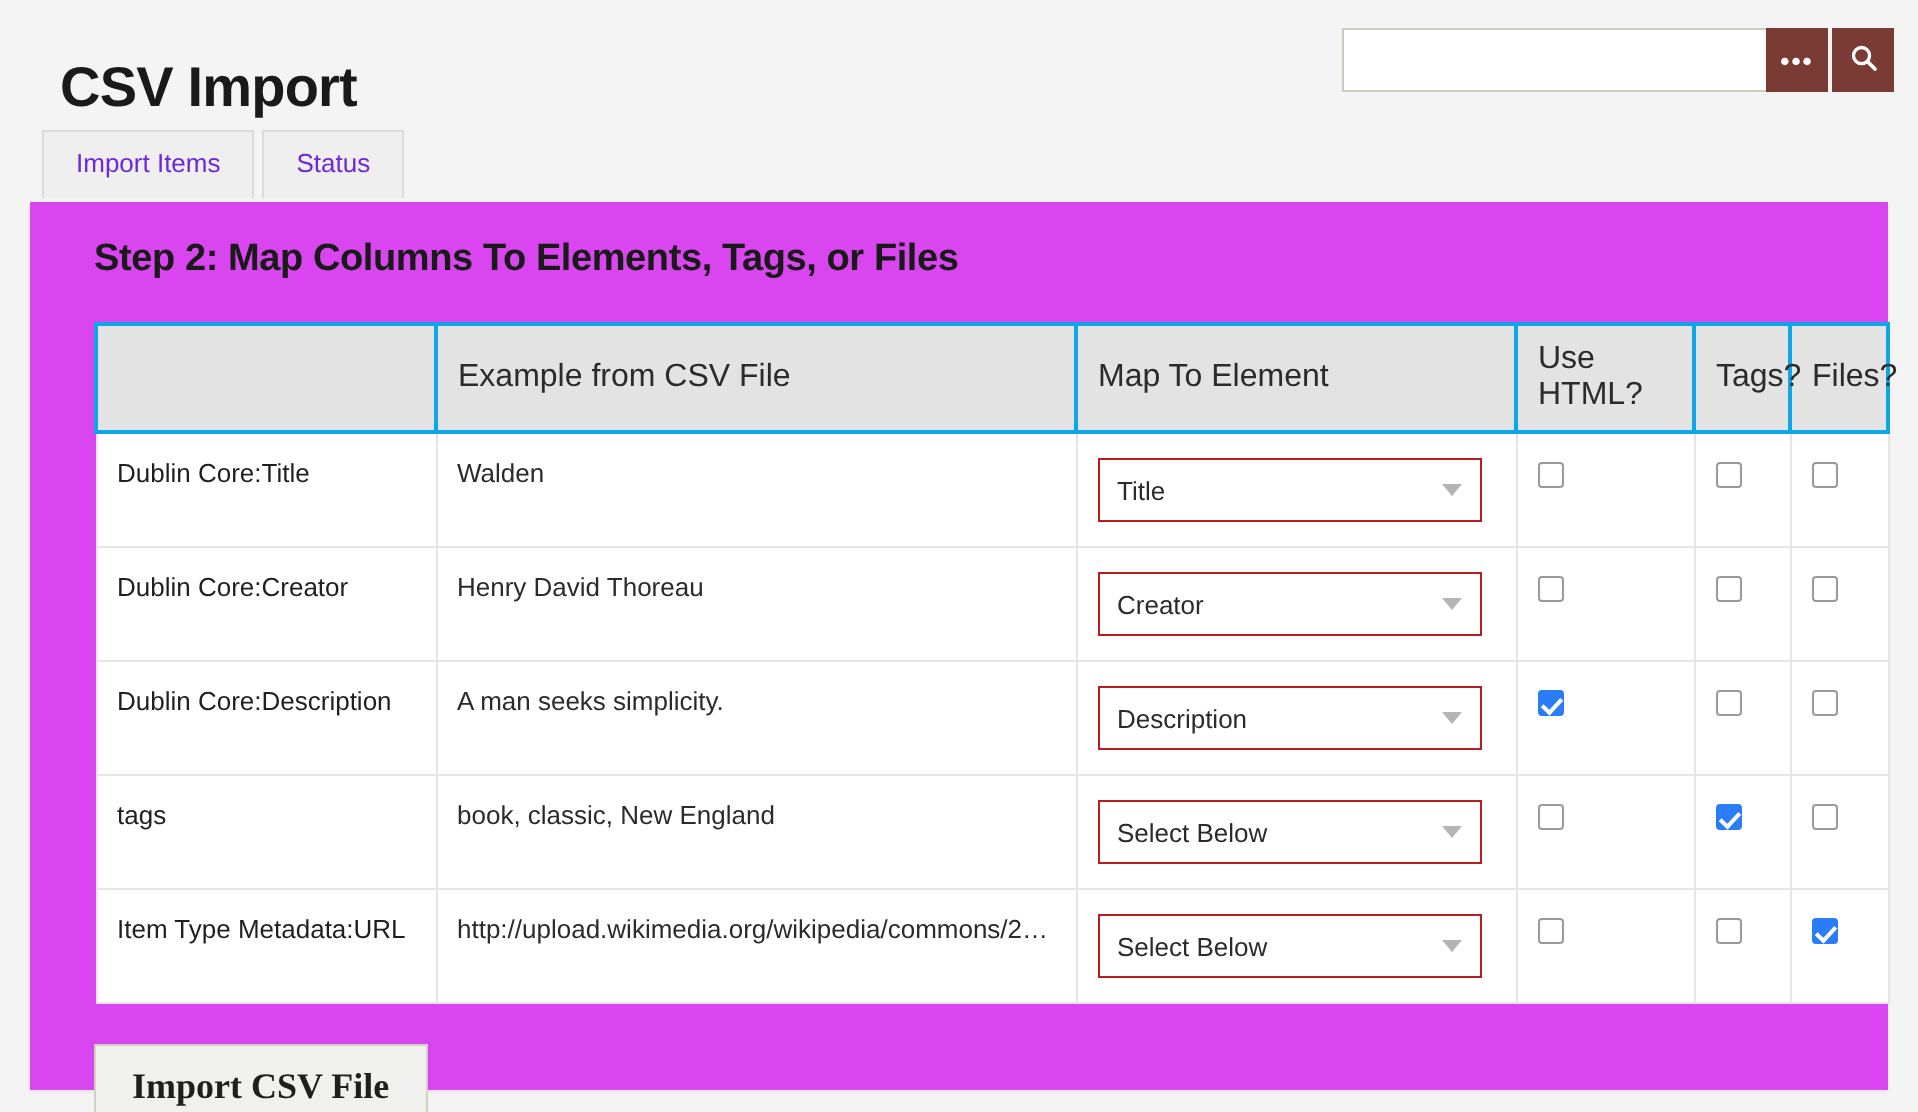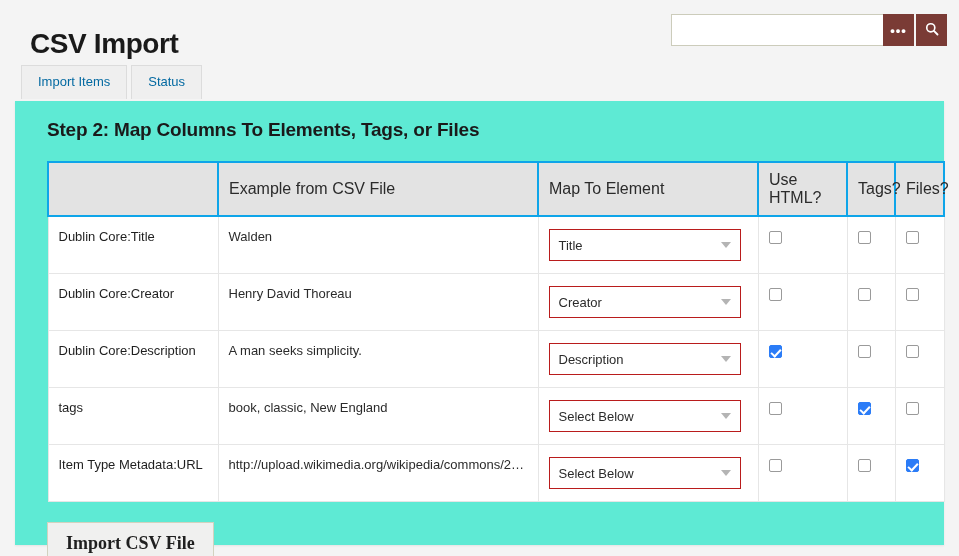--- a/index.html
+++ b/index.html
@@ -79,36 +79,36 @@
     display: flex;
     gap: 4px;
     z-index: 3;
   }
   .tab {
     background: #efefef;
     border: 1px solid #dcdcdc;
     border-bottom: none;
     padding: 9px 16px 10px 16px;
     font-size: 13px;
-    color: #0369a1;
+    color: #6d28d9;
     cursor: pointer;
     line-height: 1.1;
   }
   .tab.active {
     background: #efefef;
   }
 
   
   .panel {
     position: absolute;
     left: 15px;
     top: 101px;
     width: 929px;
     height: 444px;
-    background: #5eead4;
+    background: #d946ef;
     box-shadow: 0 1px 2px rgba(0,0,0,0.07);
   }
   .panel-inner {
     padding: 18px 18px 0 18px;
   }
   .step-title {
     margin: 0 0 20px 14px;
     font-size: 19px;
     font-weight: bold;
     color: #1a1a1a;

